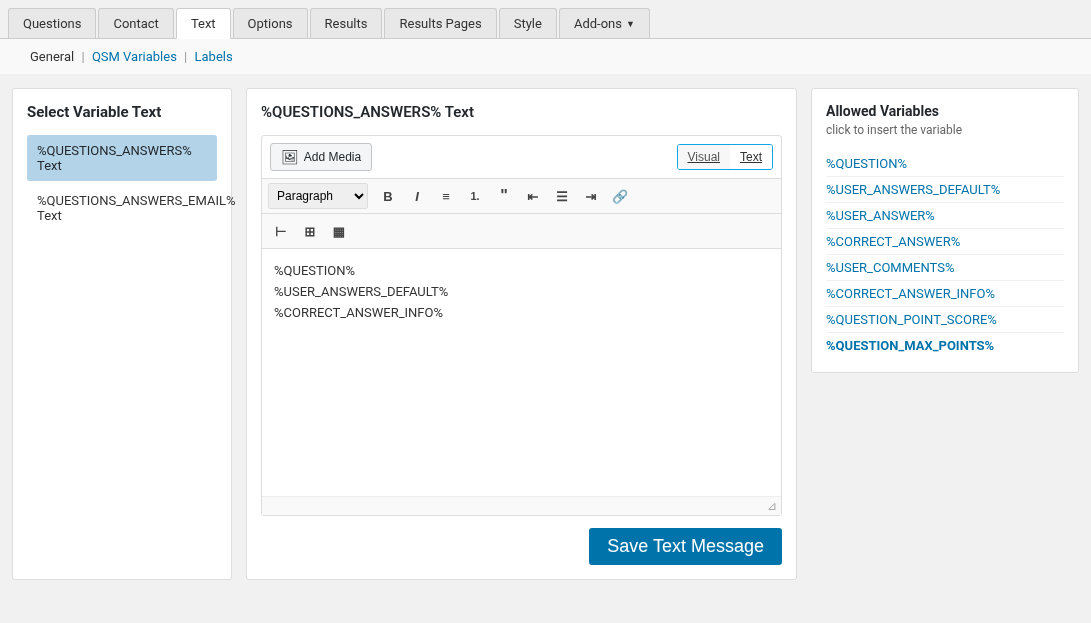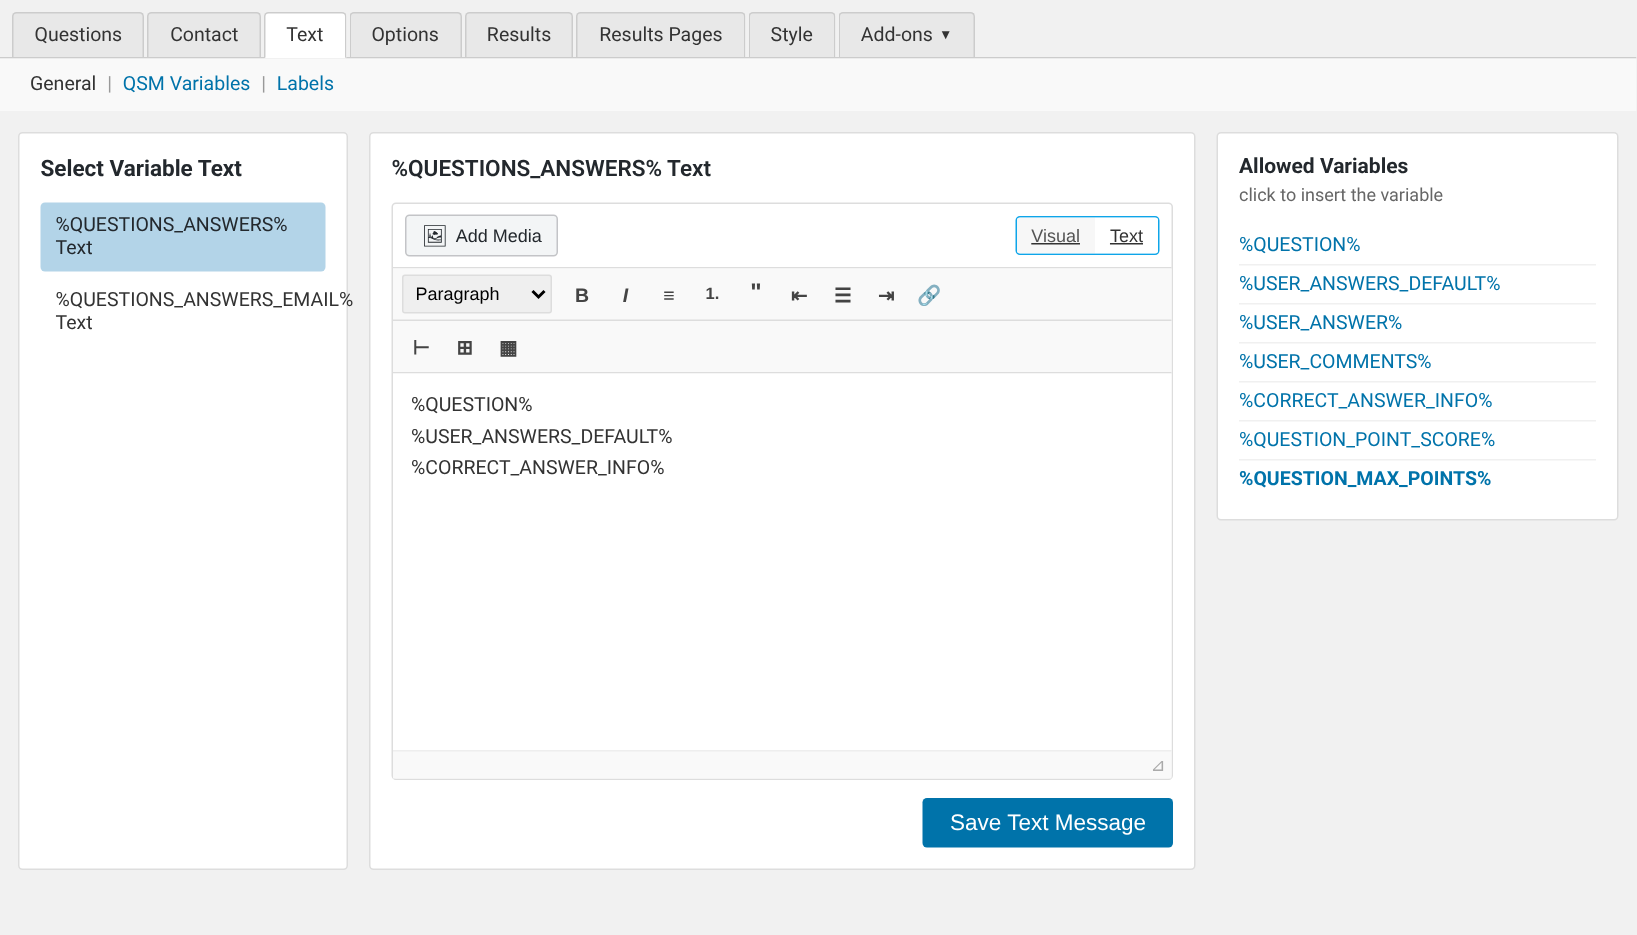--- a/index.html
+++ b/index.html
@@ -38,21 +38,21 @@
       z-index: 1;
     }
     .top-tab-dropdown {
       display: flex;
       align-items: center;
       gap: 4px;
     }
 
     
     .sub-nav {
-      padding: 10px 20px;
+      padding: 10px 30px;
       font-size: 13px;
       background: #f9f9f9;
     }
     .sub-nav a {
       color: #0073aa;
       text-decoration: none;
       cursor: pointer;
     }
     .sub-nav .sep { color: #999; margin: 0 4px; }
     .sub-nav .active-link { color: #333; }
@@ -228,21 +228,21 @@
       display: flex;
       justify-content: flex-end;
       margin-top: 12px;
     }
     .save-btn {
       background: #0073aa;
       color: #fff;
       border: none;
       border-radius: 3px;
       padding: 8px 18px;
-      font-size: 15px;
+      font-size: 18px;
       cursor: pointer;
     }
 
     
     .right-panel {
       background: #fff;
       border: 1px solid #ddd;
       border-radius: 3px;
       width: 268px;
       flex-shrink: 0;
@@ -373,19 +373,20 @@
       <button class="save-btn">Save Text Message</button>
     </div>
   </div>
 
   <div class="right-panel">
     <div class="right-panel-title">Allowed Variables</div>
     <div class="right-panel-subtitle">click to insert the variable</div>
     <a class="allowed-var">%QUESTION%</a>
     <a class="allowed-var">%USER_ANSWERS_DEFAULT%</a>
     <a class="allowed-var">%USER_ANSWER%</a>
+    <a class="allowed-var">%CORRECT_ANSWER%</a>
     <a class="allowed-var">%USER_COMMENTS%</a>
     <a class="allowed-var">%CORRECT_ANSWER_INFO%</a>
     <a class="allowed-var">%QUESTION_POINT_SCORE%</a>
     <a class="allowed-var">%QUESTION_MAX_POINTS%</a>
   </div>
 
 </div>
 
 </body></html>

